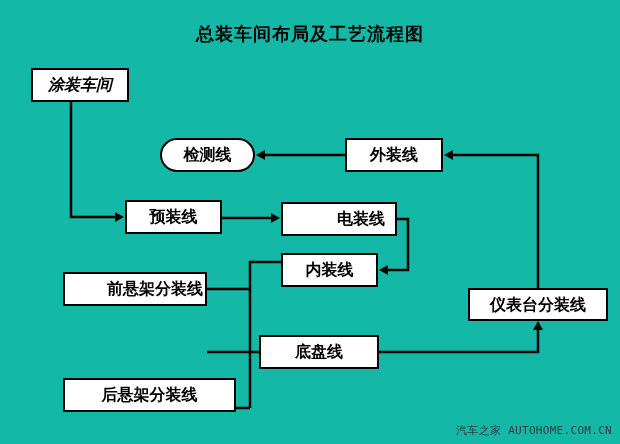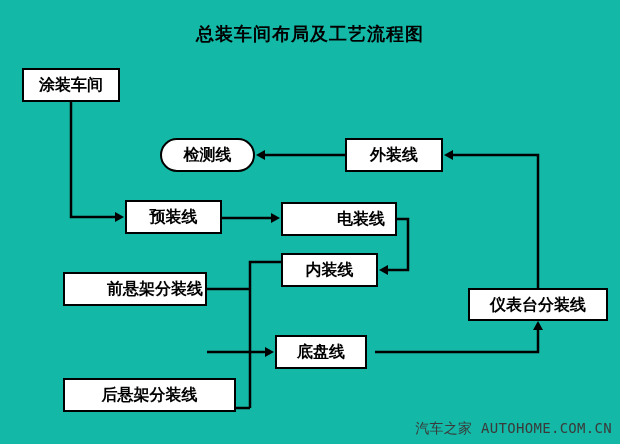--- a/index.html
+++ b/index.html
@@ -55,21 +55,21 @@
     top: 0;
     width: 620px;
     height: 444px;
     z-index: 1;
     overflow: visible;
   }
   #watermark {
     position: absolute;
     right: 8px;
     bottom: 6px;
-    font-size: 14px;
+    font-size: 11px;
     color: #3a3a3a;
     font-family: "DejaVu Sans Mono", "Liberation Mono", monospace;
     letter-spacing: 0.3px;
     white-space: nowrap;
   }
 </style>
 </head>
 <body>
 
 <div id="canvas">
@@ -93,26 +93,26 @@
         <polygon points="124,217 115,212 115,222" fill="#000000"></polygon>
         <polygon points="280,218 271,213 271,223" fill="#000000"></polygon>
         <polygon points="379,270 388,265 388,275" fill="#000000"></polygon>
         <polygon points="274,352 265,347 265,357" fill="#000000"></polygon>
         <polygon points="538,321 533,330 543,330" fill="#000000"></polygon>
         <polygon points="444,155 453,150 453,160" fill="#000000"></polygon>
         <polygon points="256,155 265,150 265,160" fill="#000000"></polygon>
       </g>
   </svg>
 
-  <div class="node" style="left: 22px; top: 68px; width: 98px; height: 34px;">涂装车间</div>
+  <div class="node" style="left: 31px; top: 68px; width: 98px; height: 34px; font-style: italic;">涂装车间</div>
   <div class="node" style="left: 160px; top: 138px; width: 95px; height: 34px; border-radius: 17px;">检测线</div>
   <div class="node" style="left: 345px; top: 138px; width: 98px; height: 34px;">外装线</div>
   <div class="node" style="left: 125px; top: 200px; width: 97px; height: 34px;">预装线</div>
   <div class="node" style="left: 281px; top: 202px; width: 116px; height: 34px; padding-left: 44px;">电装线</div>
   <div class="node" style="left: 281px; top: 253px; width: 97px; height: 34px;">内装线</div>
   <div class="node" style="left: 63px; top: 272px; width: 144px; height: 34px; padding-left: 40px;">前悬架分装线</div>
   <div class="node" style="left: 468px; top: 288px; width: 140px; height: 33px;">仪表台分装线</div>
-  <div class="node" style="left: 275px; top: 335px; width: 92px; height: 34px;">底盘线</div>
+  <div class="node" style="left: 259px; top: 335px; width: 120px; height: 34px;">底盘线</div>
   <div class="node" style="left: 63px; top: 378px; width: 173px; height: 34px;">后悬架分装线</div>
 
   <div id="watermark">汽车之家 AUTOHOME.COM.CN</div>
 
 </div>
 
 </body></html>

